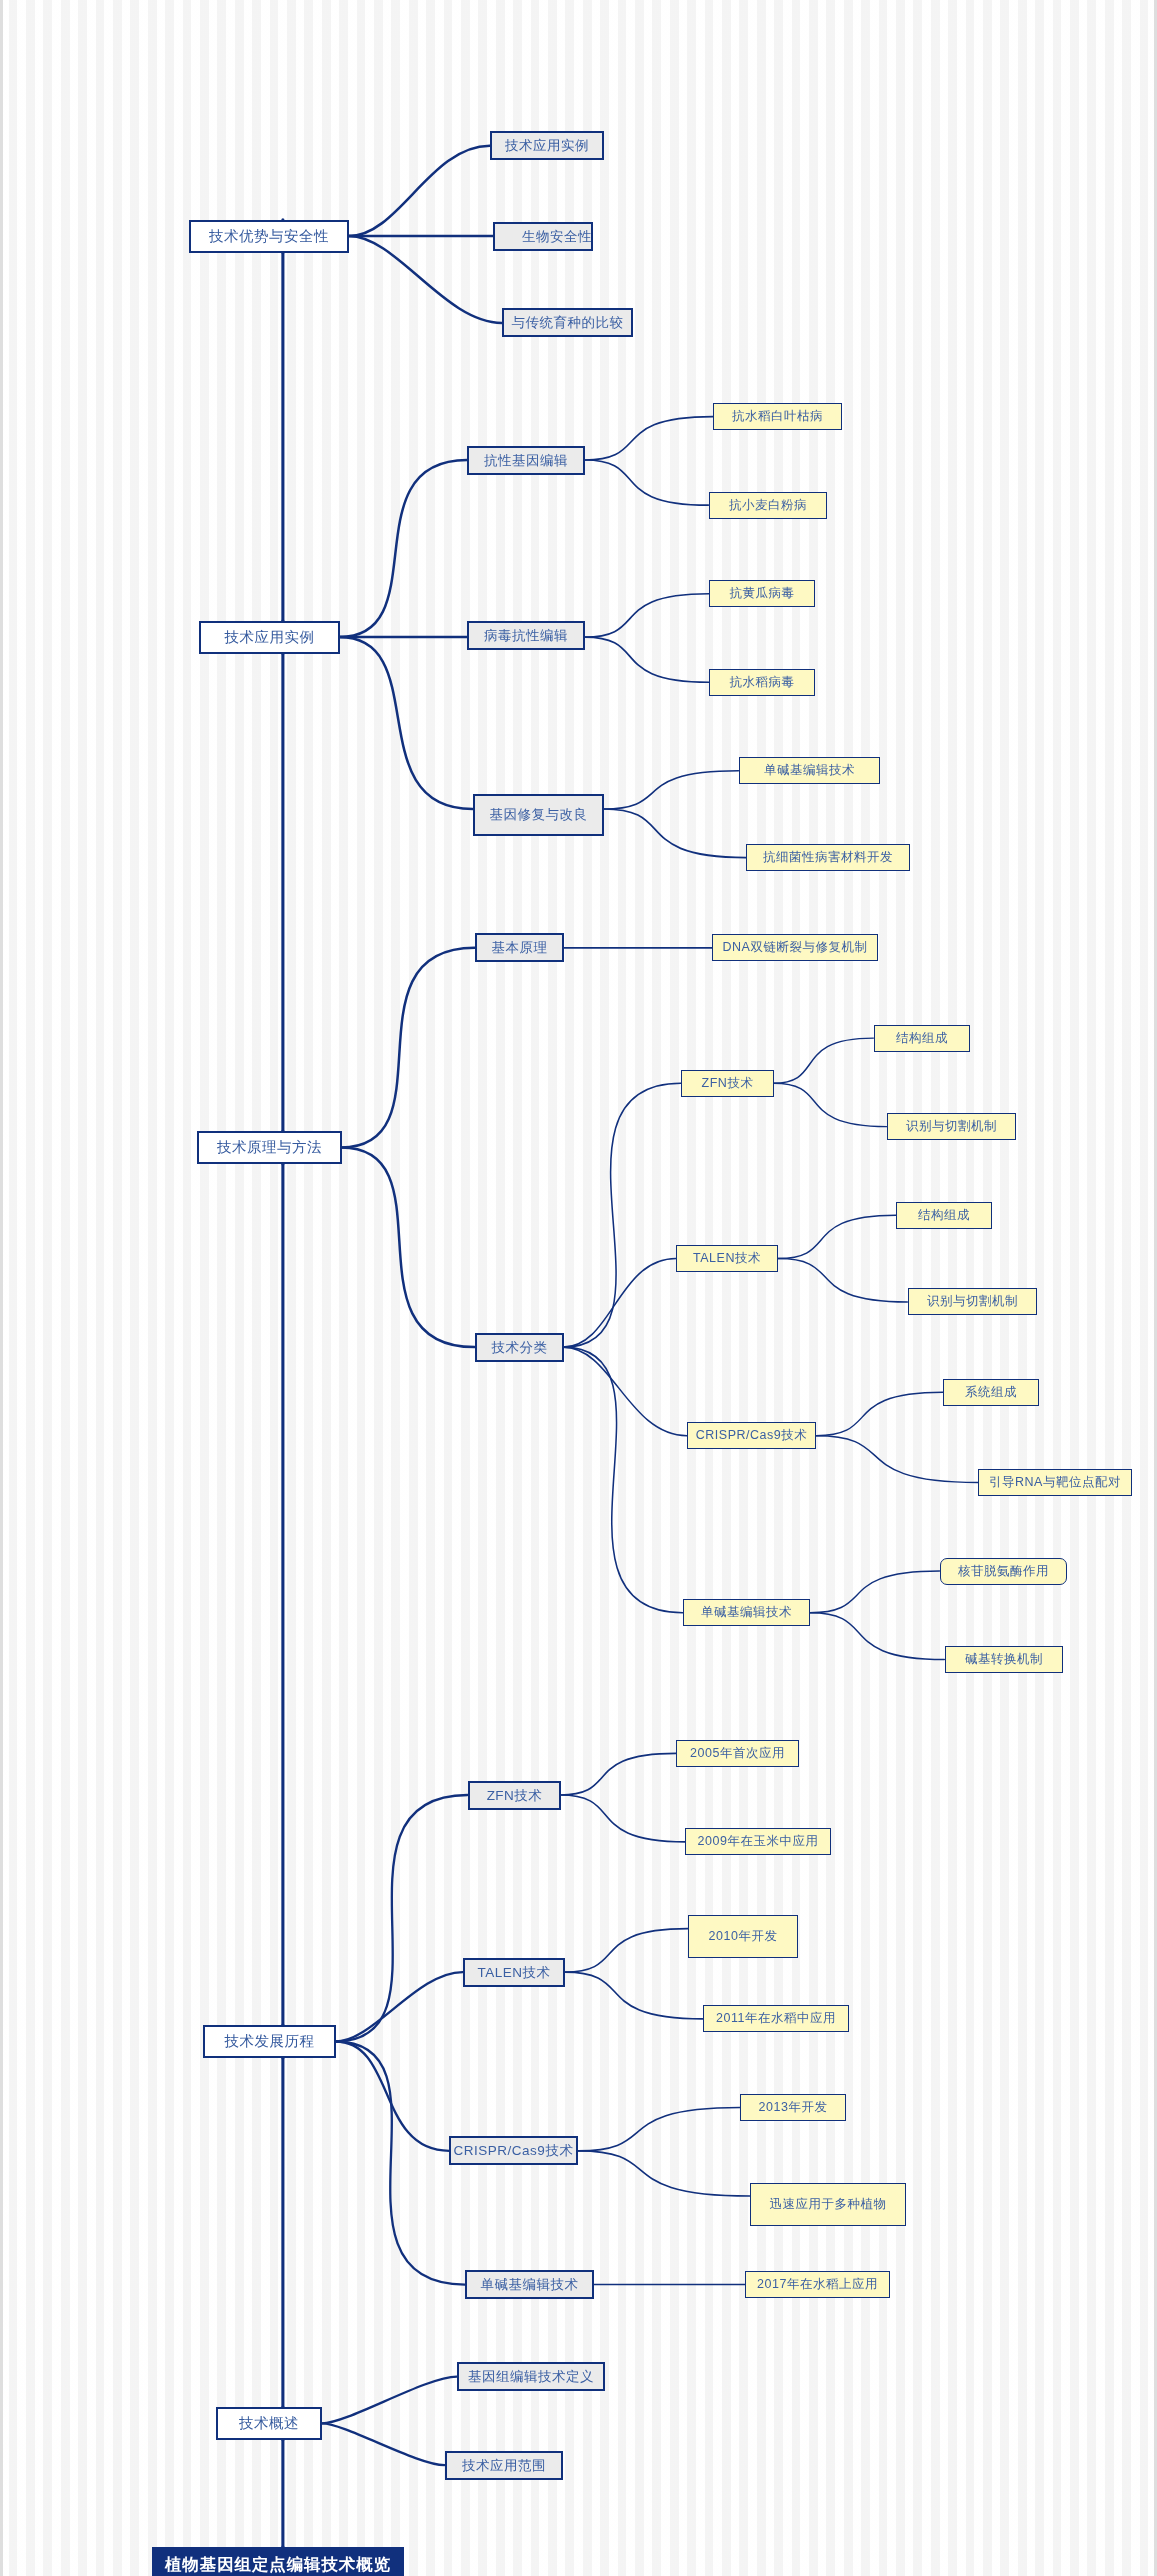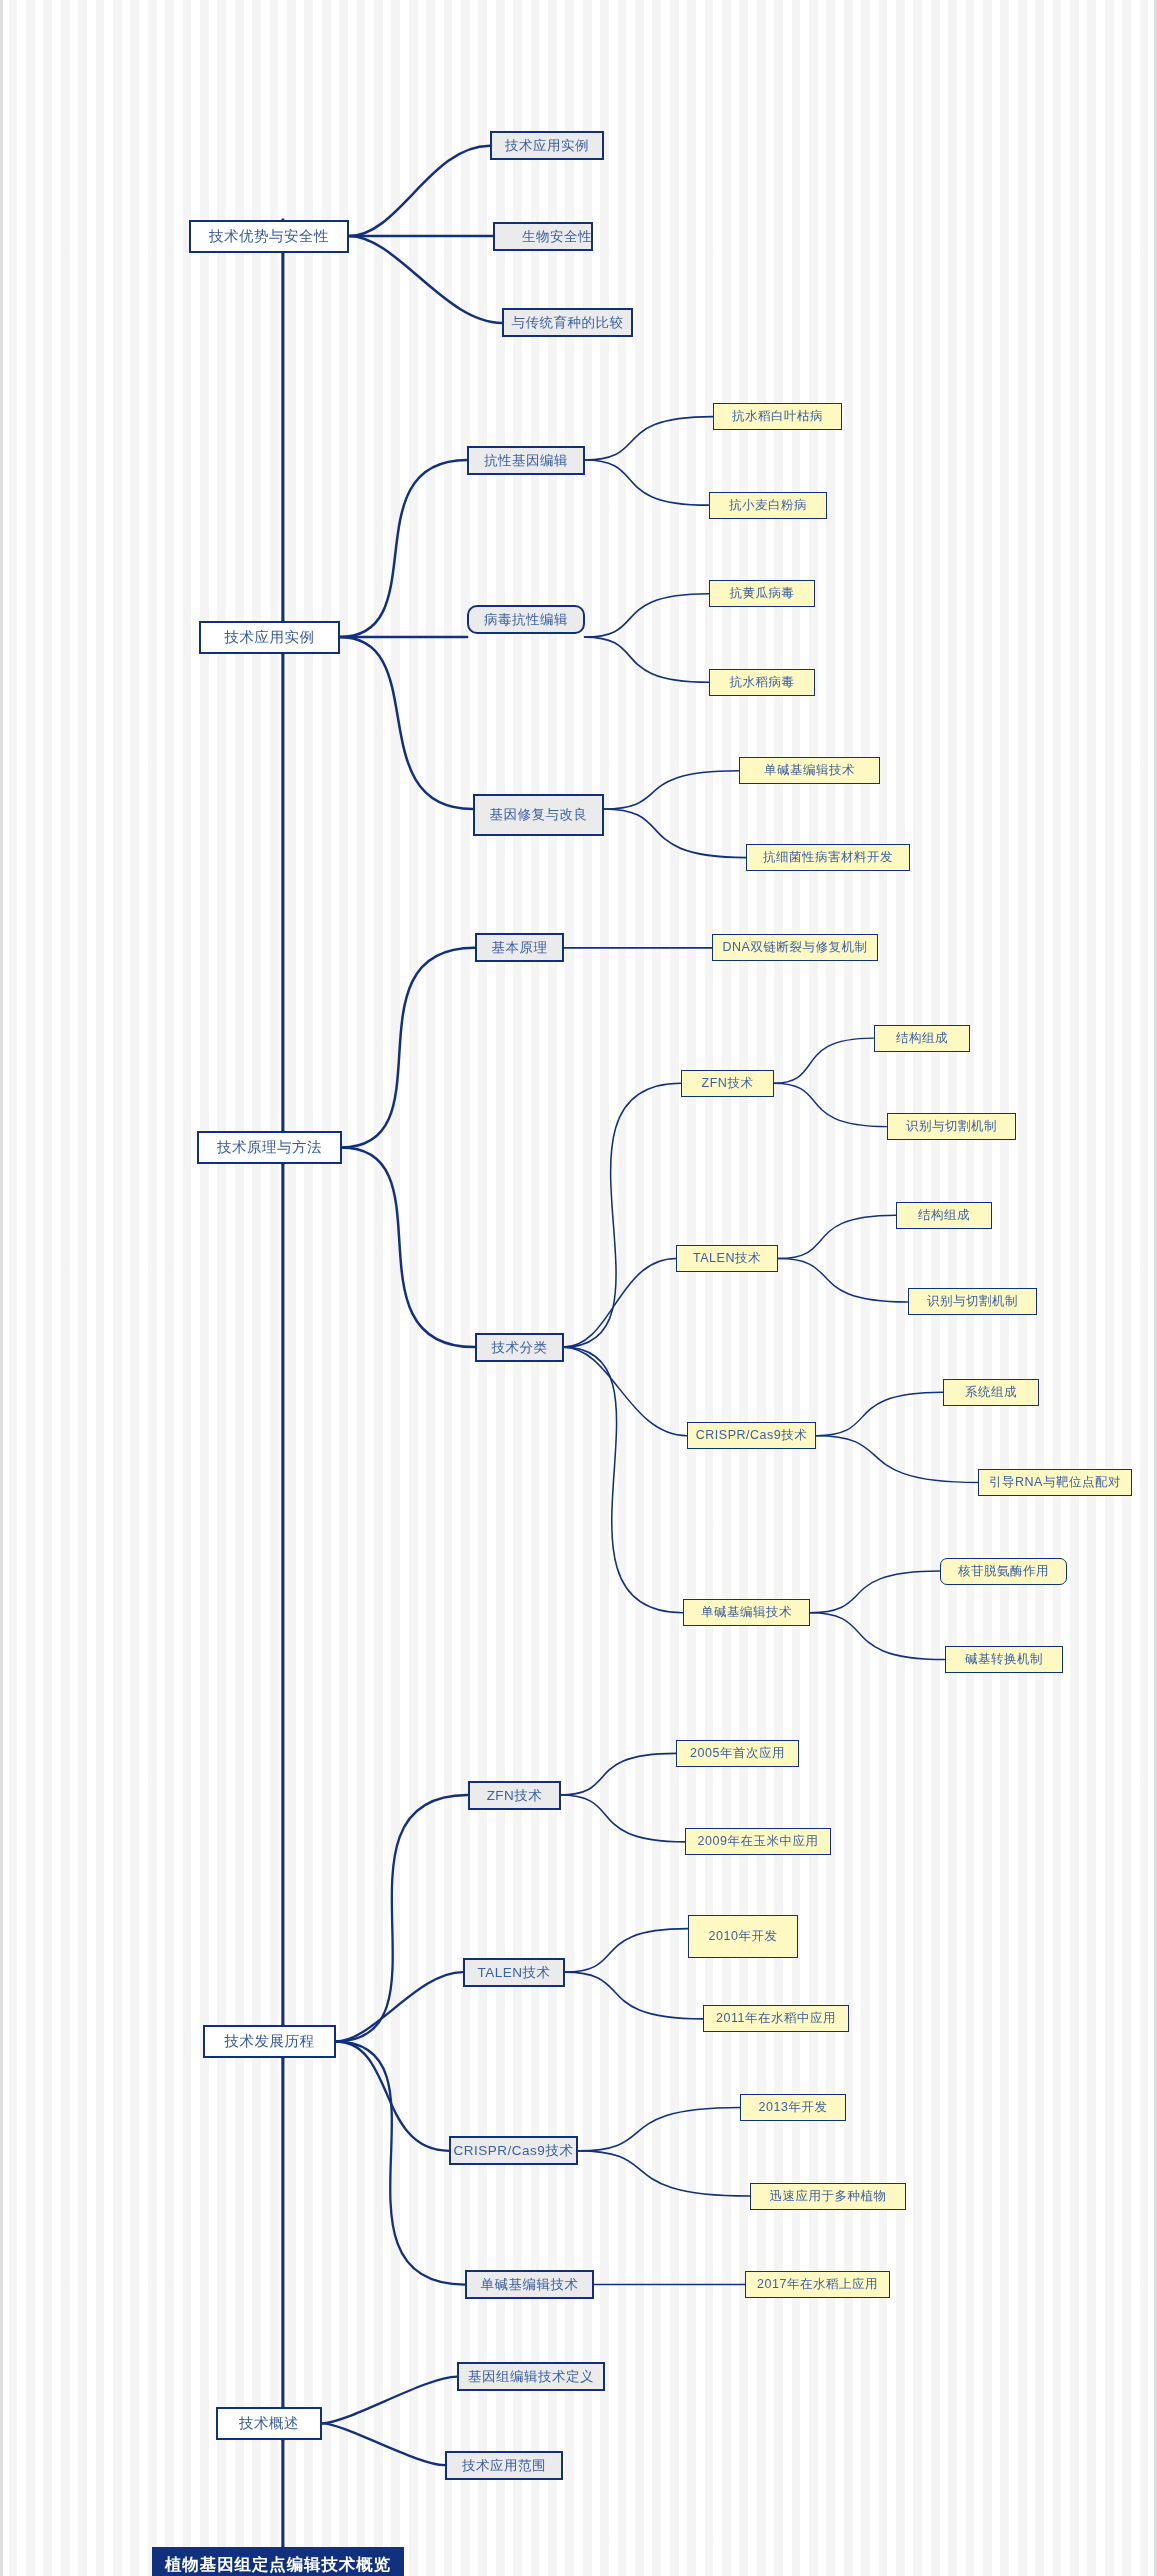--- a/index.html
+++ b/index.html
@@ -128,21 +128,21 @@
       <path d="M 333.958 2512.8 C 357.7179999999999 2512.8, 432.5360000000001 2556, 461.048 2556" fill="none" stroke="#11307d" stroke-width="2.4" stroke-linecap="round"></path>
     </svg>
 <div class="node n1" style="left: 189px; top: 220px; width: 160px; height: 33px;">技术优势与安全性</div>
     <div class="node n2" style="left: 490px; top: 131px; width: 114px; height: 29px;">技术应用实例</div>
     <div class="node n2" style="left: 493px; top: 222px; width: 100px; height: 29px; padding-left: 28px;">生物安全性</div>
     <div class="node n2" style="left: 502px; top: 308px; width: 131px; height: 29px;">与传统育种的比较</div>
     <div class="node n1" style="left: 199px; top: 621px; width: 141px; height: 33px;">技术应用实例</div>
     <div class="node n2" style="left: 467px; top: 446px; width: 118px; height: 29px;">抗性基因编辑</div>
     <div class="node n3" style="left: 713px; top: 403px; width: 129px; height: 27px;">抗水稻白叶枯病</div>
     <div class="node n3" style="left: 709px; top: 492px; width: 118px; height: 27px;">抗小麦白粉病</div>
-    <div class="node n2" style="left: 467px; top: 605px; width: 118px; height: 29px; border-radius: 10px;">病毒抗性编辑</div>
+    <div class="node n2" style="left: 467px; top: 621px; width: 118px; height: 29px;">病毒抗性编辑</div>
     <div class="node n3" style="left: 709px; top: 580px; width: 106px; height: 27px;">抗黄瓜病毒</div>
     <div class="node n3" style="left: 709px; top: 669px; width: 106px; height: 27px;">抗水稻病毒</div>
     <div class="node n2" style="left: 473px; top: 794px; width: 131px; height: 42px;">基因修复与改良</div>
     <div class="node n3" style="left: 739px; top: 757px; width: 141px; height: 27px;">单碱基编辑技术</div>
     <div class="node n3" style="left: 746px; top: 844px; width: 164px; height: 27px;">抗细菌性病害材料开发</div>
     <div class="node n1" style="left: 197px; top: 1131px; width: 145px; height: 33px;">技术原理与方法</div>
     <div class="node n2" style="left: 475px; top: 933px; width: 89px; height: 29px;">基本原理</div>
     <div class="node n3" style="left: 712px; top: 934px; width: 166px; height: 27px;">DNA双链断裂与修复机制</div>
     <div class="node n2" style="left: 475px; top: 1333px; width: 89px; height: 29px;">技术分类</div>
     <div class="node n3" style="left: 681px; top: 1070px; width: 93px; height: 27px;">ZFN技术</div>
@@ -159,21 +159,21 @@
     <div class="node n3" style="left: 945px; top: 1646px; width: 118px; height: 27px;">碱基转换机制</div>
     <div class="node n1" style="left: 203px; top: 2025px; width: 133px; height: 33px;">技术发展历程</div>
     <div class="node n2" style="left: 468px; top: 1781px; width: 93px; height: 29px;">ZFN技术</div>
     <div class="node n3" style="left: 676px; top: 1740px; width: 123px; height: 27px;">2005年首次应用</div>
     <div class="node n3" style="left: 685px; top: 1828px; width: 146px; height: 27px;">2009年在玉米中应用</div>
     <div class="node n2" style="left: 463px; top: 1958px; width: 102px; height: 29px;">TALEN技术</div>
     <div class="node n3" style="left: 688px; top: 1915px; width: 110px; height: 43px;">2010年开发</div>
     <div class="node n3" style="left: 703px; top: 2005px; width: 146px; height: 27px;">2011年在水稻中应用</div>
     <div class="node n2" style="left: 449px; top: 2136px; width: 129px; height: 29px;">CRISPR/Cas9技术</div>
     <div class="node n3" style="left: 740px; top: 2094px; width: 106px; height: 27px;">2013年开发</div>
-    <div class="node n3" style="left: 750px; top: 2183px; width: 156px; height: 27px;">迅速应用于多种植物</div>
+    <div class="node n3" style="left: 750px; top: 2183px; width: 156px; height: 43px;">迅速应用于多种植物</div>
     <div class="node n2" style="left: 465px; top: 2270px; width: 129px; height: 29px;">单碱基编辑技术</div>
     <div class="node n3" style="left: 745px; top: 2271px; width: 145px; height: 27px;">2017年在水稻上应用</div>
     <div class="node n1" style="left: 216px; top: 2407px; width: 106px; height: 33px;">技术概述</div>
     <div class="node n2" style="left: 457px; top: 2362px; width: 148px; height: 29px;">基因组编辑技术定义</div>
     <div class="node n2" style="left: 445px; top: 2451px; width: 118px; height: 29px;">技术应用范围</div>
     <div class="node nroot" style="left: 152px; top: 2547px; width: 252px; height: 35px;">植物基因组定点编辑技术概览</div>
   </div>
 
 
 </body></html>

